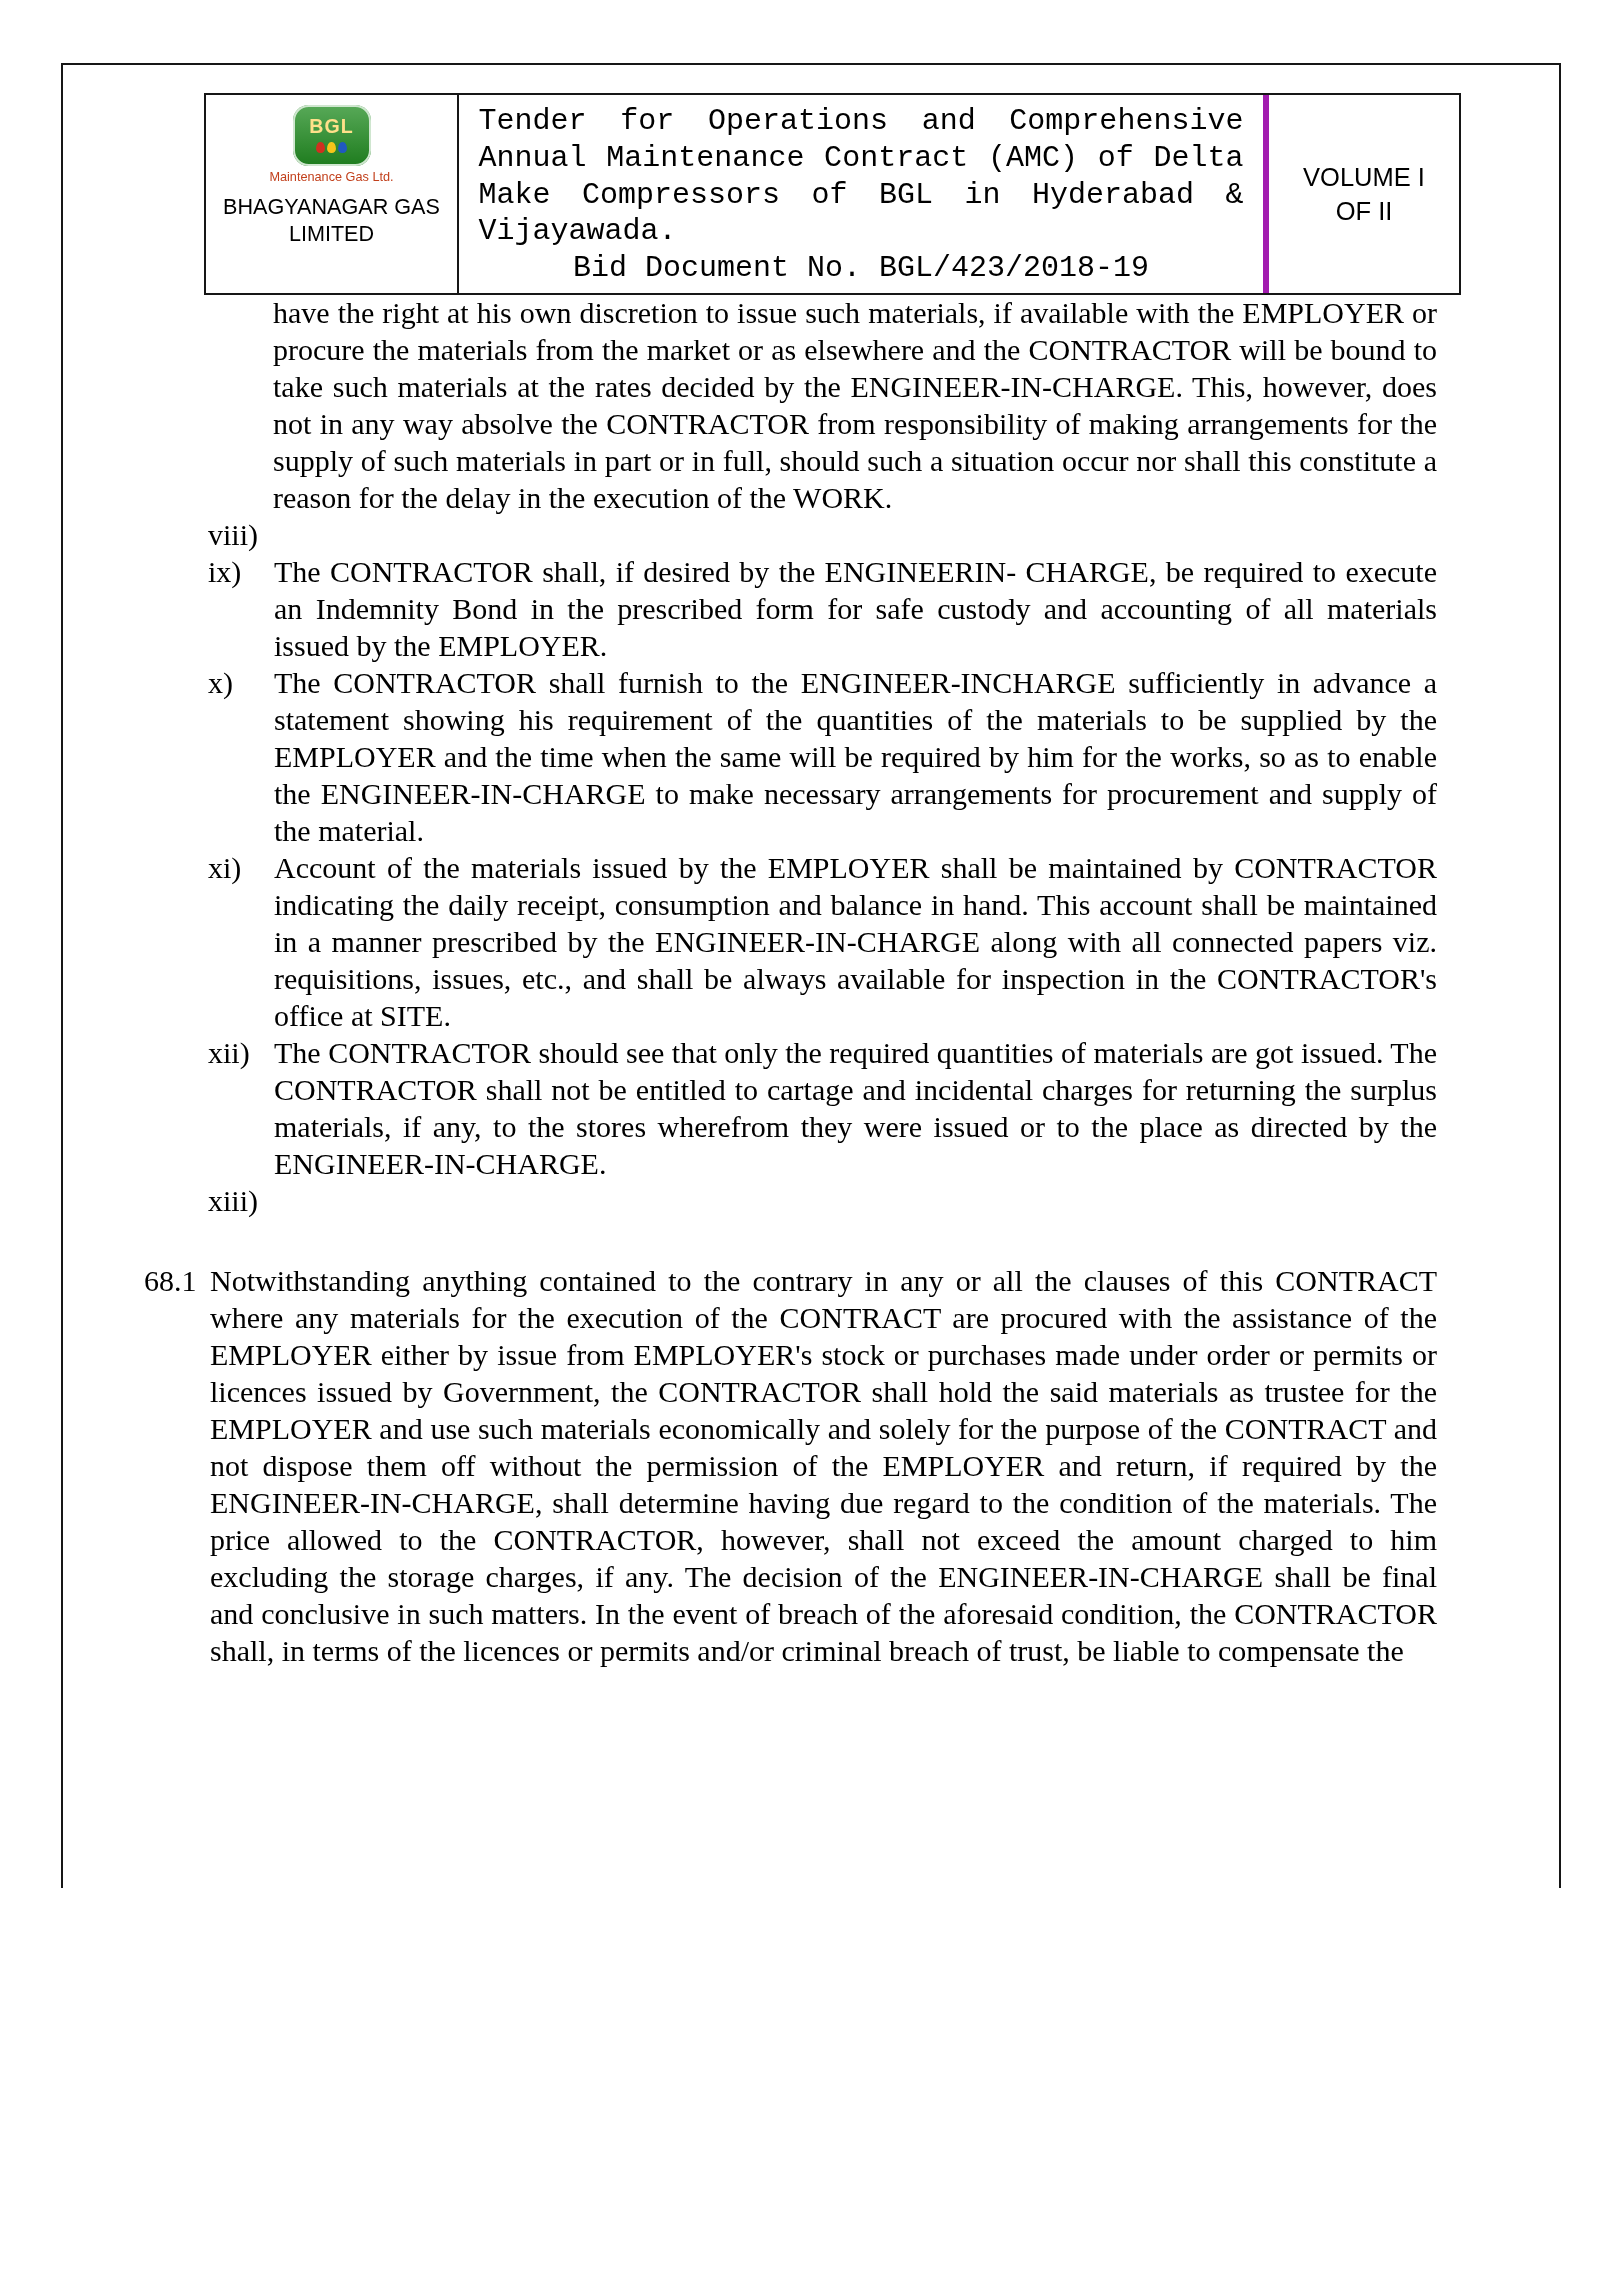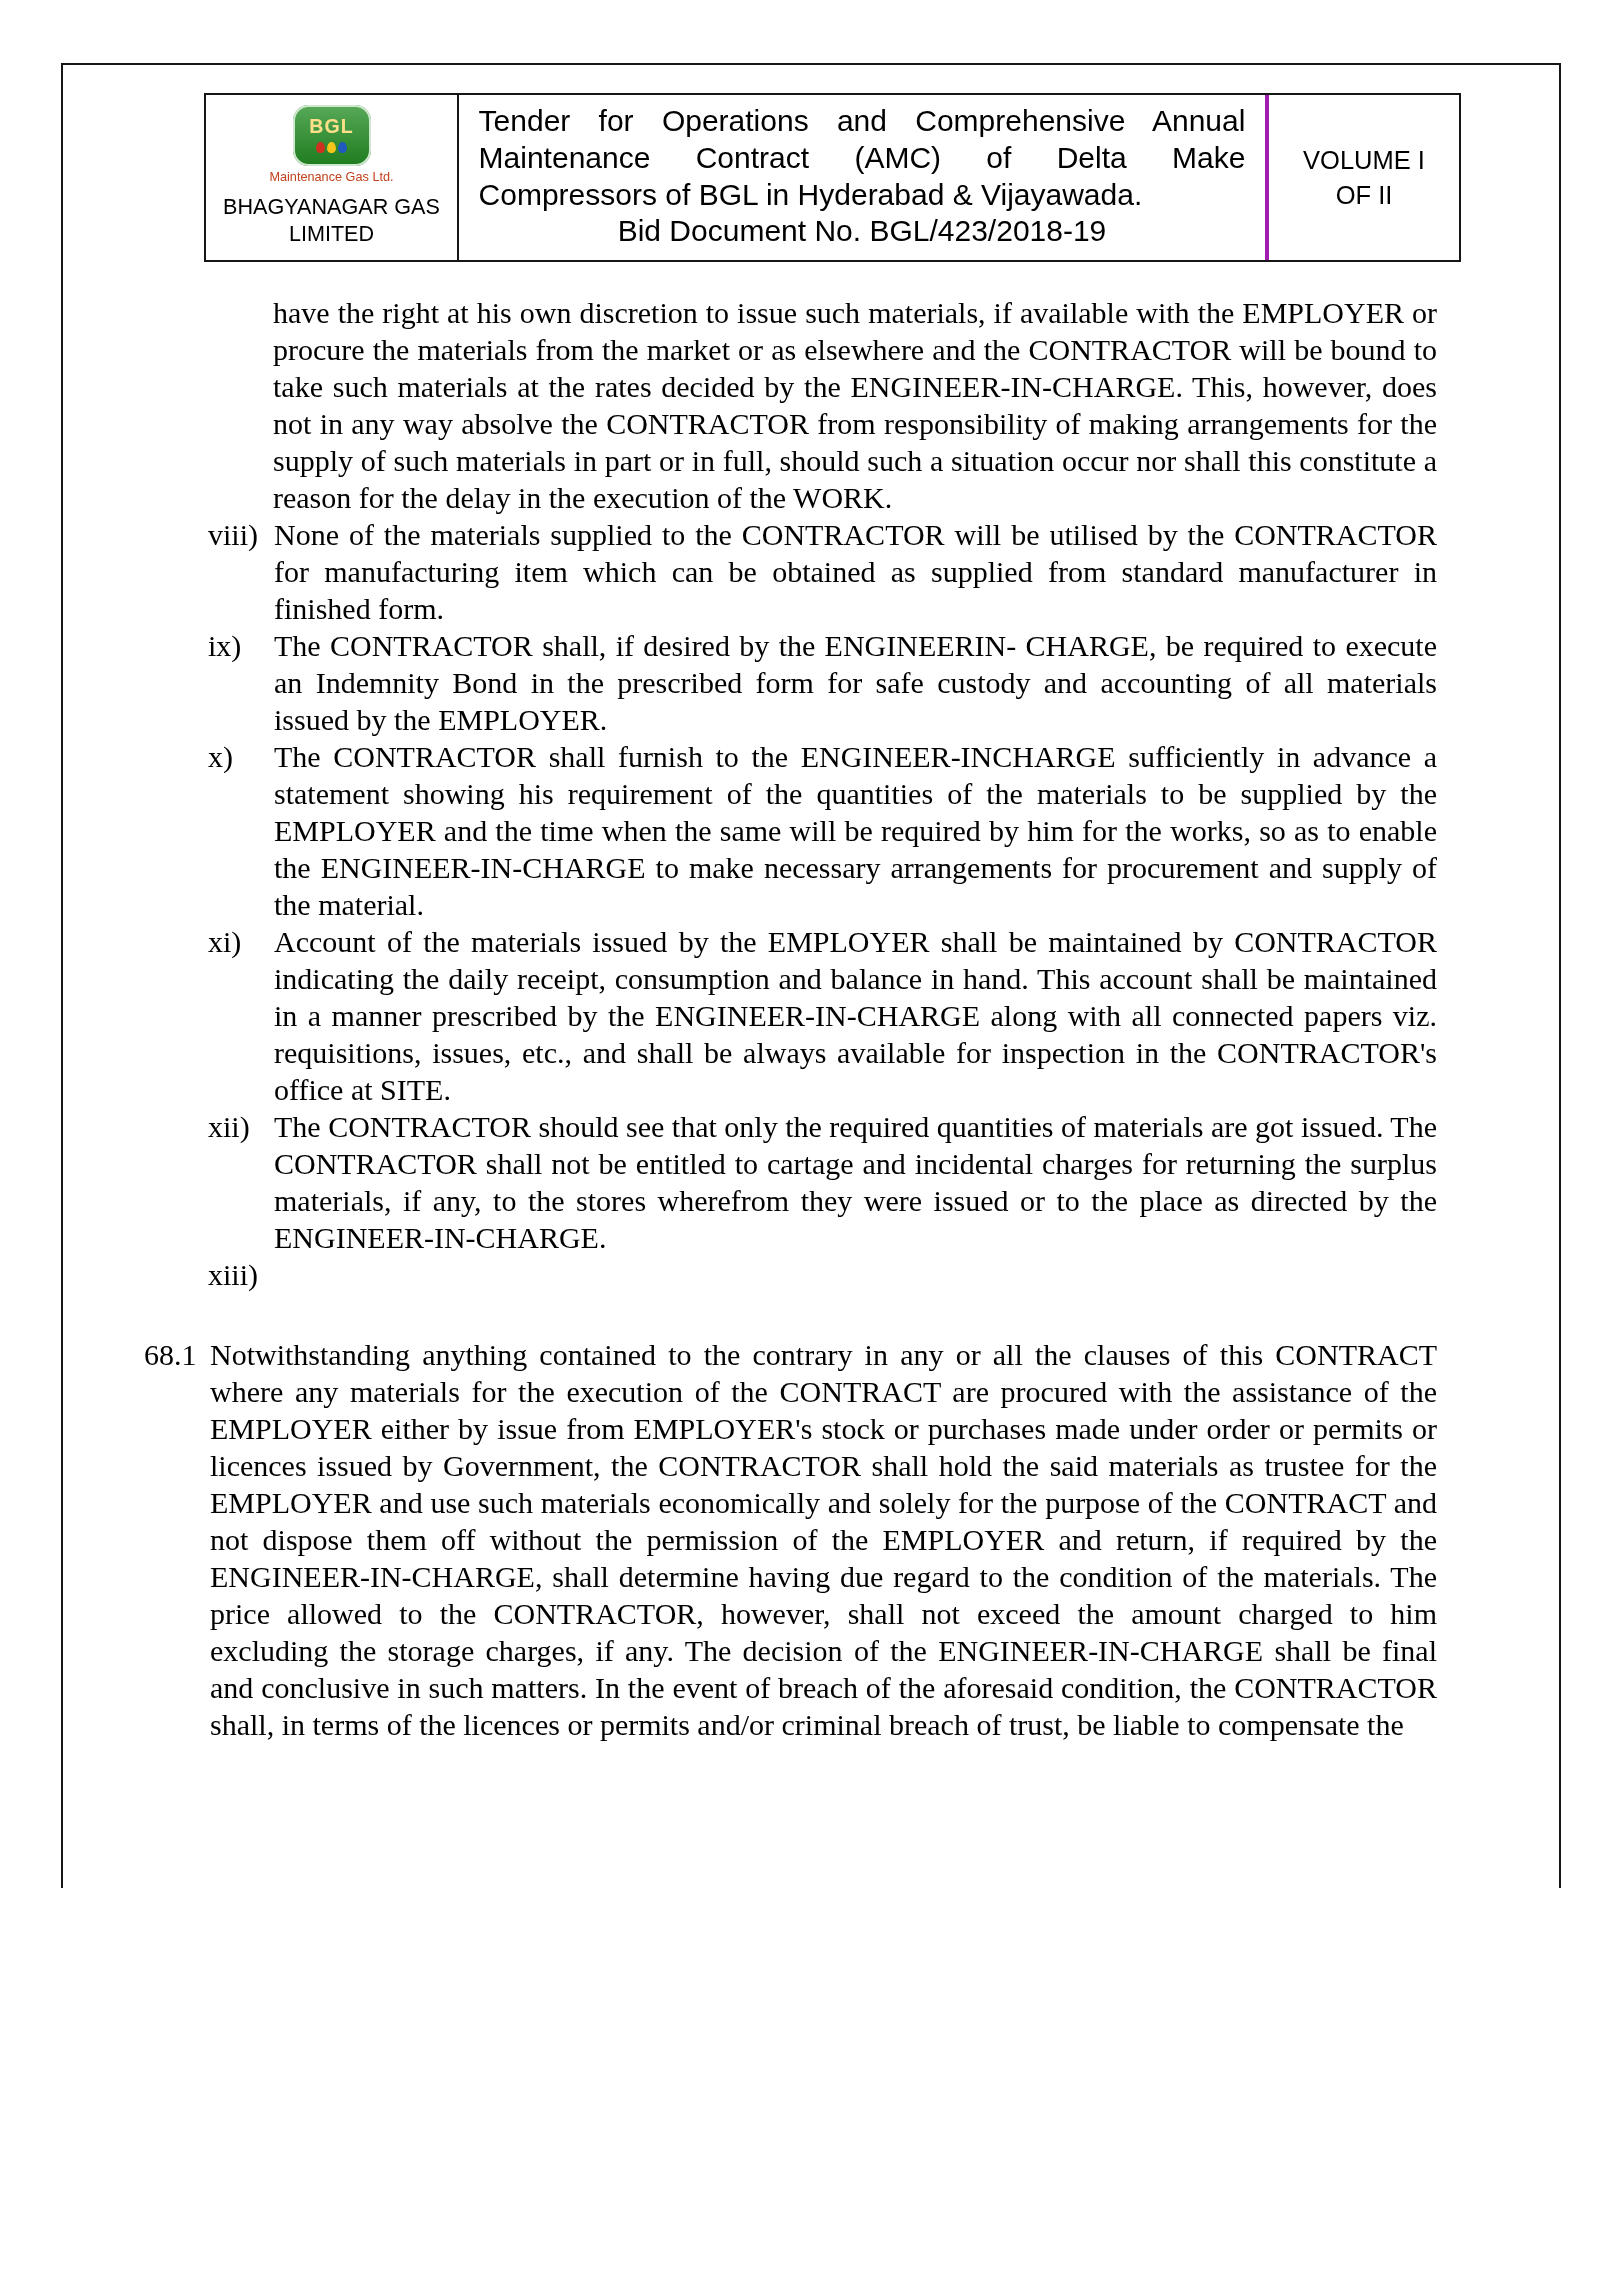--- a/index.html
+++ b/index.html
@@ -42,22 +42,22 @@
   .f-red{ background:#d03020; } .f-yellow{ background:#f6c51a; } .f-blue{ background:#2059c0; }
   .logo-tagline {
     margin-top:3.9px; font-family:"Liberation Sans", sans-serif;
     font-size:12.7px; color:#c2401c; white-space:nowrap;
   }
   .company-name {
     margin-top:10px; width:227px; text-align:center;
     font-family:"Liberation Sans", sans-serif; font-size:21.6px; line-height:1.25;
   }
   .title-cell {
-    flex:1; border-right:4px solid #a21caf; padding:7.8px 19.6px 5.9px;
-    font-family:Liberation Sans, sans-serif; font-size:30px; line-height:1.23;
+    flex:1; border-right:6px solid #a21caf; padding:7.8px 19.6px 5.9px;
+    font-family:Liberation Mono, monospace; font-size:30px; line-height:1.23;
   }
   .tender-title { text-align:justify; }
   .bid-doc { text-align:center; }
   .volume-cell {
     width:190px; display:flex; flex-direction:column;
     align-items:center; justify-content:center;
     font-family:"Liberation Sans", sans-serif; font-size:25.5px; line-height:1.35;
   }
 
   
@@ -111,21 +111,20 @@
       <div>VOLUME I</div>
       <div>OF II</div>
     </div>
   </div>
 
   <div class="doc-body">
     <div class="intro">have the right at his own discretion to issue such materials, if available with the EMPLOYER or procure the materials from the market or as elsewhere and the CONTRACTOR will be bound to take such materials at the rates decided by the ENGINEER-IN-CHARGE. This, however, does not in any way absolve the CONTRACTOR from responsibility of making arrangements for the supply of such materials in part or in full, should such a situation occur nor shall this constitute a reason for the delay in the execution of the WORK.</div>
 
     <div class="list-item">
       <div class="item-num">viii)</div>
-      <div class="item-text">None of the materials supplied to the CONTRACTOR will be utilised by the CONTRACTOR for manufacturing item which can be obtained as supplied from standard manufacturer in finished form.</div>
     </div>
     <div class="list-item">
       <div class="item-num">ix)</div>
       <div class="item-text">The CONTRACTOR shall, if desired by the ENGINEERIN- CHARGE, be required to execute an Indemnity Bond in the prescribed form for safe custody and accounting of all materials issued by the EMPLOYER.</div>
     </div>
     <div class="list-item">
       <div class="item-num">x)</div>
       <div class="item-text">The CONTRACTOR shall furnish to the ENGINEER-INCHARGE sufficiently in advance a statement showing his requirement of the quantities of the materials to be supplied by the EMPLOYER and the time when the same will be required by him for the works, so as to enable the ENGINEER-IN-CHARGE to make necessary arrangements for procurement and supply of the material.</div>
     </div>
     <div class="list-item">

